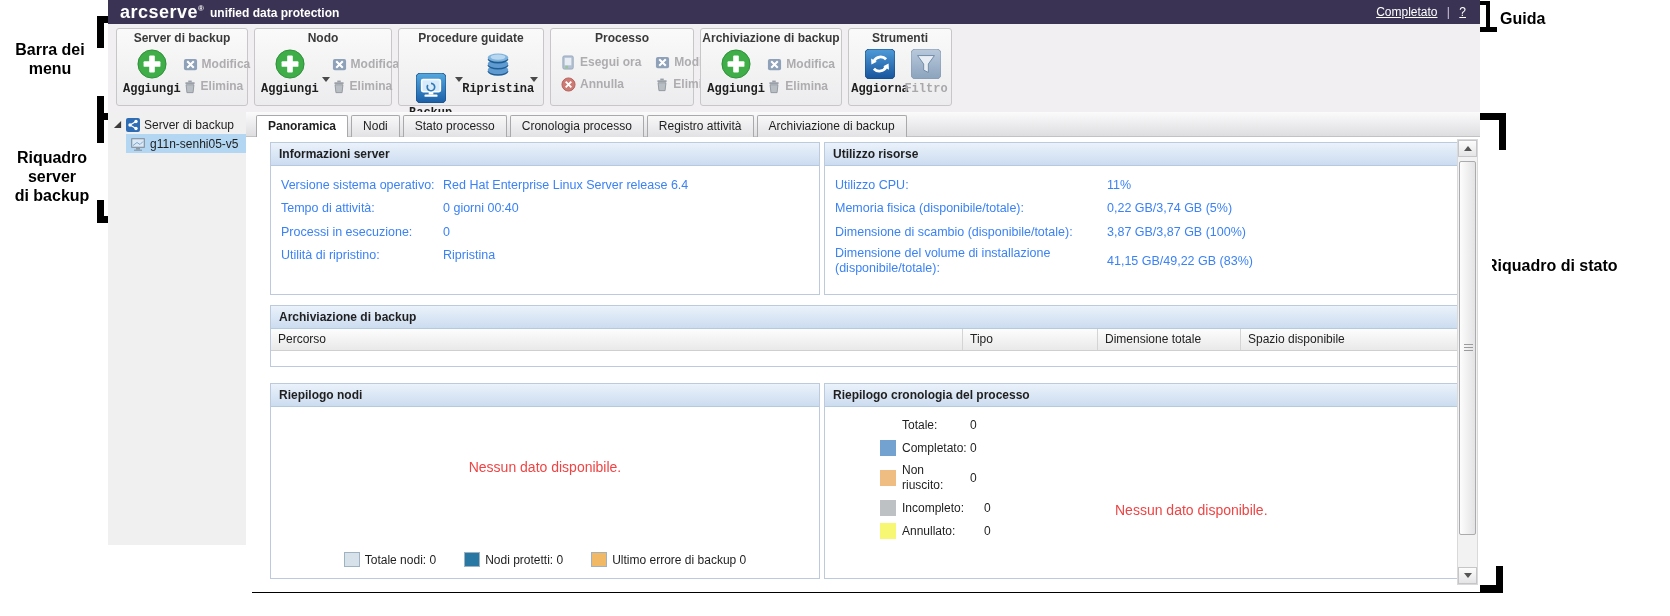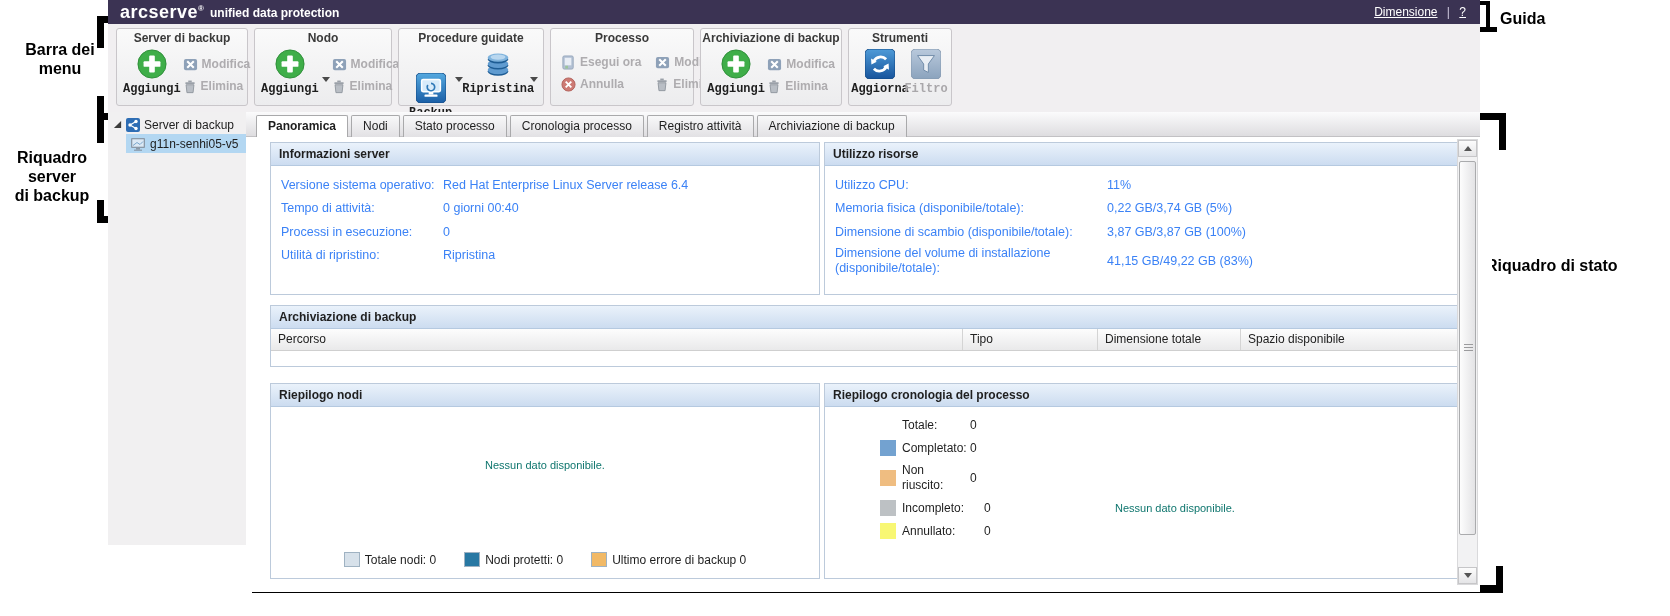--- a/index.html
+++ b/index.html
@@ -54,21 +54,21 @@
   .pbody{position:relative;}
   .inforow{display:flex;font-size:12.5px;color:#3b82f6;align-items:center;min-height:23.5px;}
   .inforow .l{flex:0 0 auto;}
   .info .inforow .l{width:162px;}
   .res  .inforow .l{width:272px;}
   .info .pbody,.res .pbody{padding:7px 0 0 10px;}
   
   .thead{display:flex;height:21px;background:linear-gradient(#fdfdfd,#e9e9ea);border-bottom:1px solid #cfcfcf;font-size:12px;color:#222;}
   .th{line-height:21px;padding-left:7px;border-right:1px solid #d4d4d4;box-sizing:border-box;white-space:nowrap;overflow:hidden;}
   
-  .emptymsg{position:absolute;font-size:11px;color:#0f766e;white-space:nowrap;}
+  .emptymsg{position:absolute;font-size:14px;color:#ef4444;white-space:nowrap;}
   .legendrow{position:absolute;left:0;right:0;bottom:12px;display:flex;justify-content:center;gap:28px;font-size:12px;}
   .legitem{display:flex;align-items:center;gap:5px;white-space:nowrap;}
   .swatch{width:16px;height:15px;border:1px solid #9fb2c2;box-sizing:border-box;}
   .jrow{display:flex;align-items:center;font-size:12px;}
   .jrow .jsw{width:16px;height:16px;flex:0 0 16px;margin-right:6px;}
   .jrow .jl{width:64px;line-height:15px;}
   .jrow .jv{margin-left:4px;}
   .jlist{padding:10px 0 0 55px;display:flex;flex-direction:column;gap:7px;}
   
   .vscroll{position:absolute;left:1349px;top:139px;width:21px;height:446px;background:#f2f2f3;border:1px solid #d9d9db;box-sizing:border-box;}
@@ -78,21 +78,21 @@
   .thumb{position:absolute;left:1px;top:21px;width:17px;height:374px;background:linear-gradient(90deg,#fdfdfd,#e3e3e5);
          border:1px solid #aaabad;border-radius:2px;box-sizing:border-box;cursor:grab;}
   .grip{position:absolute;left:4px;top:50%;margin-top:-4px;width:9px;height:8px;
         background:repeating-linear-gradient(#9b9b9d 0 1px,transparent 1px 3px);}
 </style>
 </head>
 <body>
 
 <div class="stage">
 
-  <div class="ann" style="left:16px;top:40px;width:88px;">
+  <div class="ann" style="left:6px;top:40px;width:88px;">
     <div>Barra dei</div>
     <div>menu</div>
   </div>
   <div class="ann" style="left:0px;top:148px;width:104px;">
     <div>Riquadro server</div>
     <div>di backup</div>
   </div>
   <div class="ann" style="left:1500px;top:9px;width:120px;text-align:left;">Guida</div>
   <div class="ann" style="left:1486px;top:256px;width:160px;text-align:left;">Riquadro di stato</div>
 
@@ -110,21 +110,21 @@
   <div class="bline" style="left:1496px;top:566px;width:7px;height:27px;"></div>
   <div class="help-bracket"></div>
   <div class="bline" style="left:1452px;top:27px;width:45px;height:5px;"></div>
 
   <div class="app">
 
     <div class="titlebar">
       <span class="logo"><span>arcserve</span><sup>®</sup></span>
       <span class="tb-sub">unified data protection</span>
       <span class="tb-right">
-        <a>Dimensione</a>
+        <a>Completato</a>
         <span class="tb-sep">|</span>
         <a>?</a>
       </span>
     </div>
 
     <div class="ribbon">
 
       <div class="rgroup" style="left:8px;width:132px;">
         <div class="rg-title">Server di backup</div>
         <div class="rg-body">

